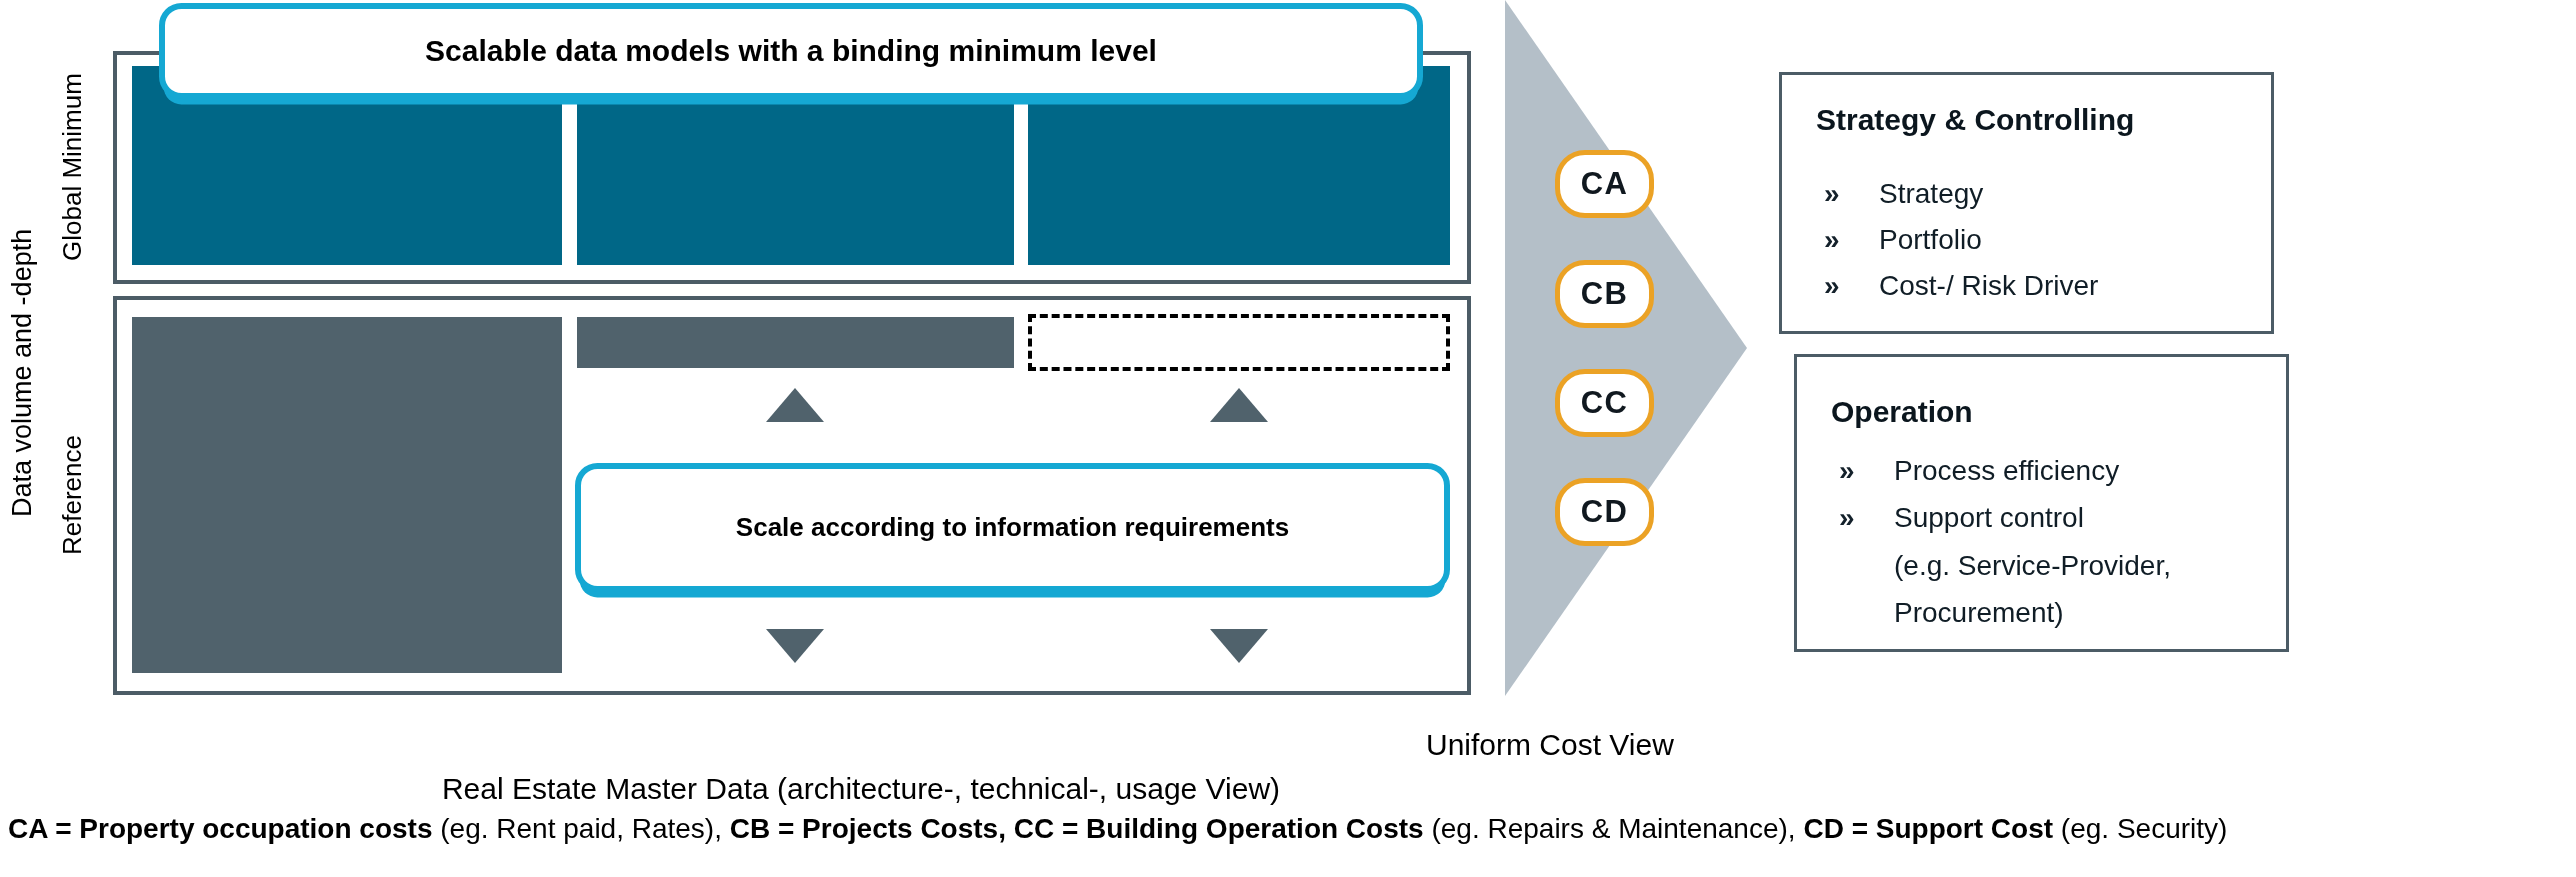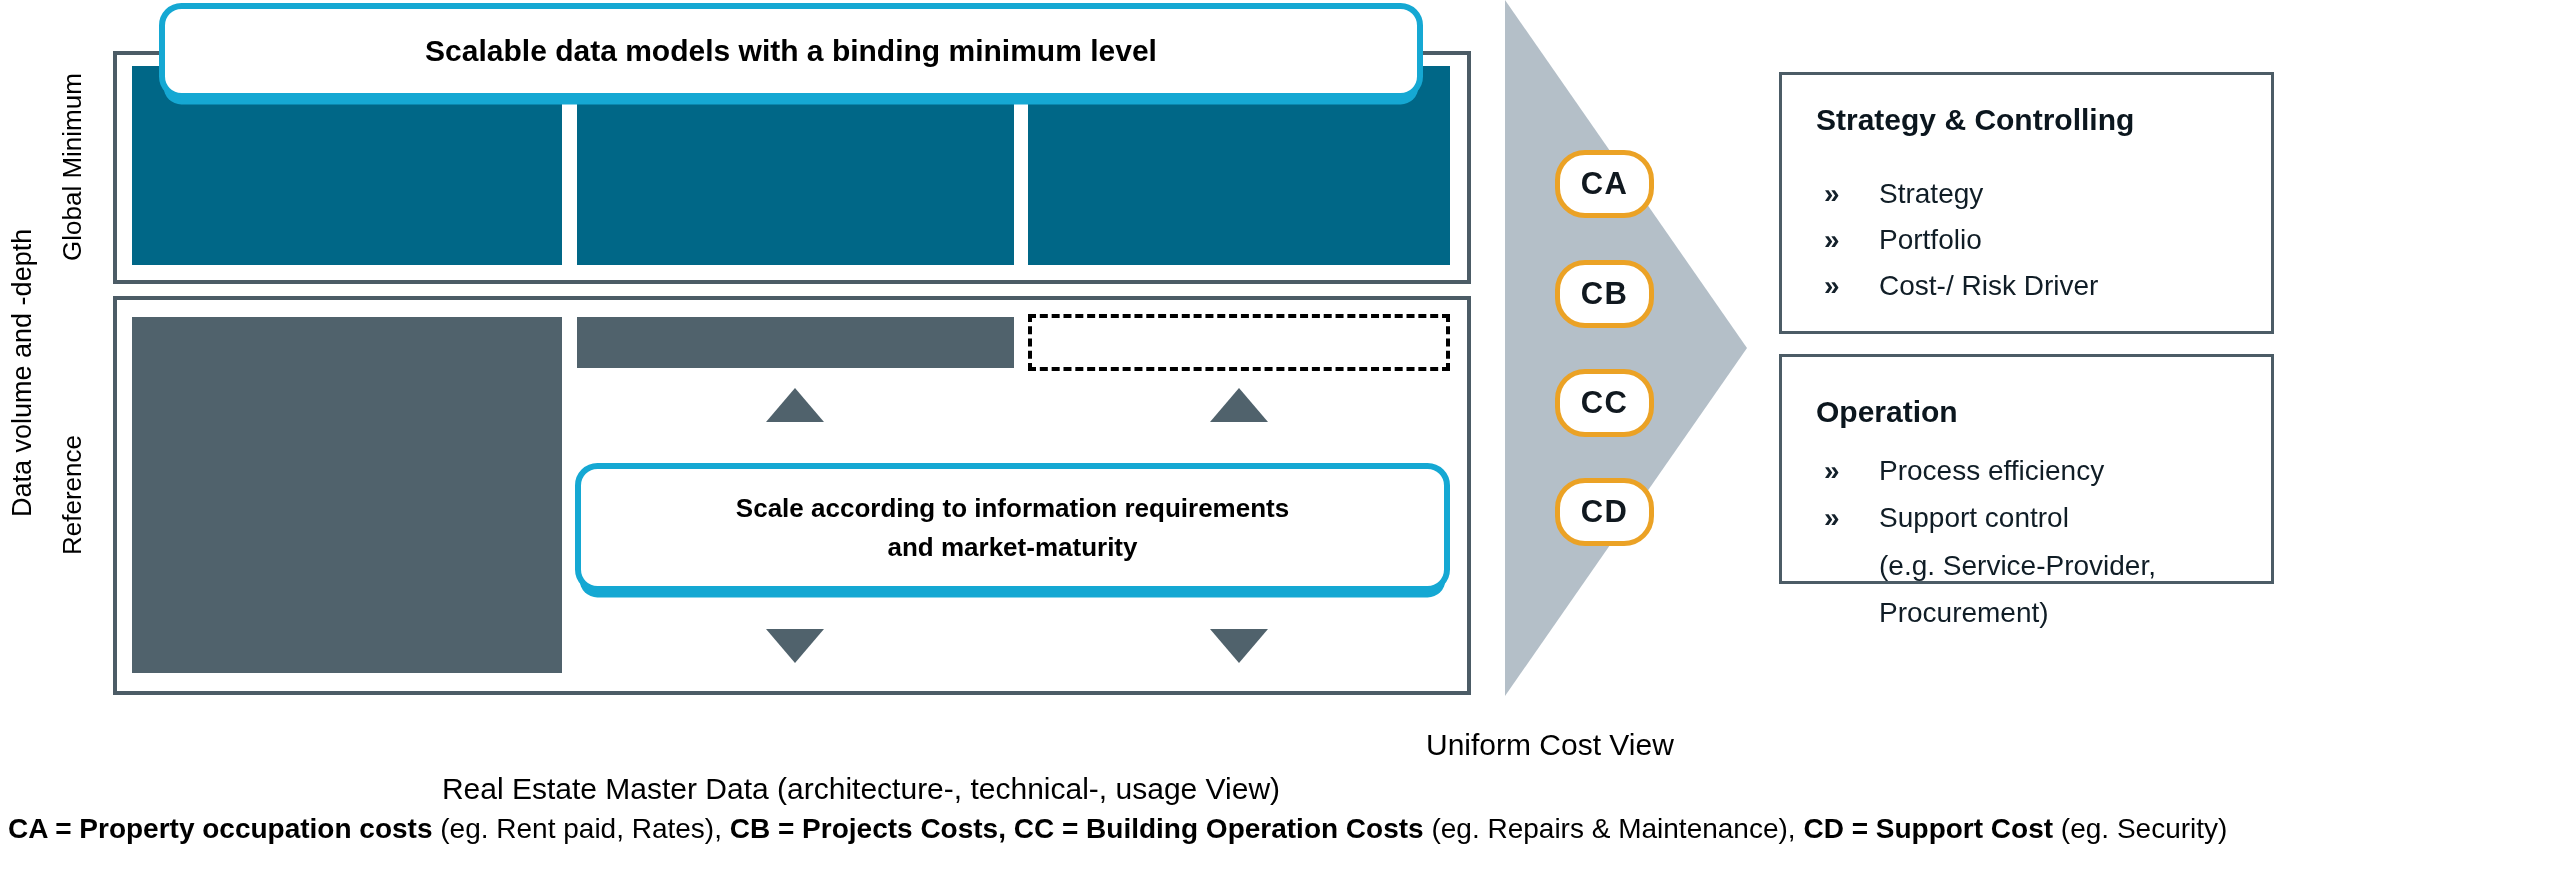--- a/index.html
+++ b/index.html
@@ -61,21 +61,21 @@
   
   .badge{position:absolute; left:1555px; width:99px; height:68px; background:#fff;
          border:5.3px solid var(--orange); border-radius:30px; display:flex; align-items:center;
          justify-content:center; font-size:31px; font-weight:600; letter-spacing:1.3px; color:#10181F;}
   .badge-ca{top:150px;} .badge-cb{top:260px;} .badge-cc{top:369px;} .badge-cd{top:478px;}
 
   
   .info-box{position:absolute; left:1779px; width:495px; background:#fff;
             border:3.3px solid var(--box-border);}
   .info-strategy{top:72px; height:262px;}
-  .info-operation{top:354px; height:230px;}
+  .info-operation{top:354px; height:298px;margin-left:15px;}
   .info-title{position:absolute; left:34px; font-size:30px; font-weight:700; color:#0B161E; white-space:nowrap;}
   .info-row{position:absolute; font-size:28px; color:#101D26; white-space:nowrap;}
   .info-marker{position:absolute; left:42px; font-weight:700; font-size:28px; color:#14212B;}
   .info-text{position:absolute; left:97px;}
 
   
   .caption{position:absolute; font-size:30px; color:#000; white-space:nowrap;}
   .caption-master{left:861px; top:728px; transform:translateX(-50%);margin-top:44px;}
   .caption-cost{left:1426px; top:728px;}
   .legend{position:absolute; left:8px; top:813px; width:2560px; font-size:28px; color:#000; white-space:nowrap;}
@@ -103,21 +103,20 @@
   <div class="tri tri-up tri-c1"></div>
   <div class="tri tri-up tri-c2"></div>
   <div class="tri tri-down tri-c1"></div>
   <div class="tri tri-down tri-c2"></div>
 
   <div class="callout callout-top">
     <span>Scalable data models with a binding minimum level</span>
   </div>
   <div class="callout callout-scale">
     <span>Scale according to information requirements</span>
-    <span>and market-maturity</span>
   </div>
 
   <div class="big-arrow"></div>
   <div class="badge badge-ca">CA</div>
   <div class="badge badge-cb">CB</div>
   <div class="badge badge-cc">CC</div>
   <div class="badge badge-cd">CD</div>
 
   <div class="info-box info-strategy">
     <div class="info-title" style="top:28px;text-align:center;">Strategy &amp; Controlling</div>

